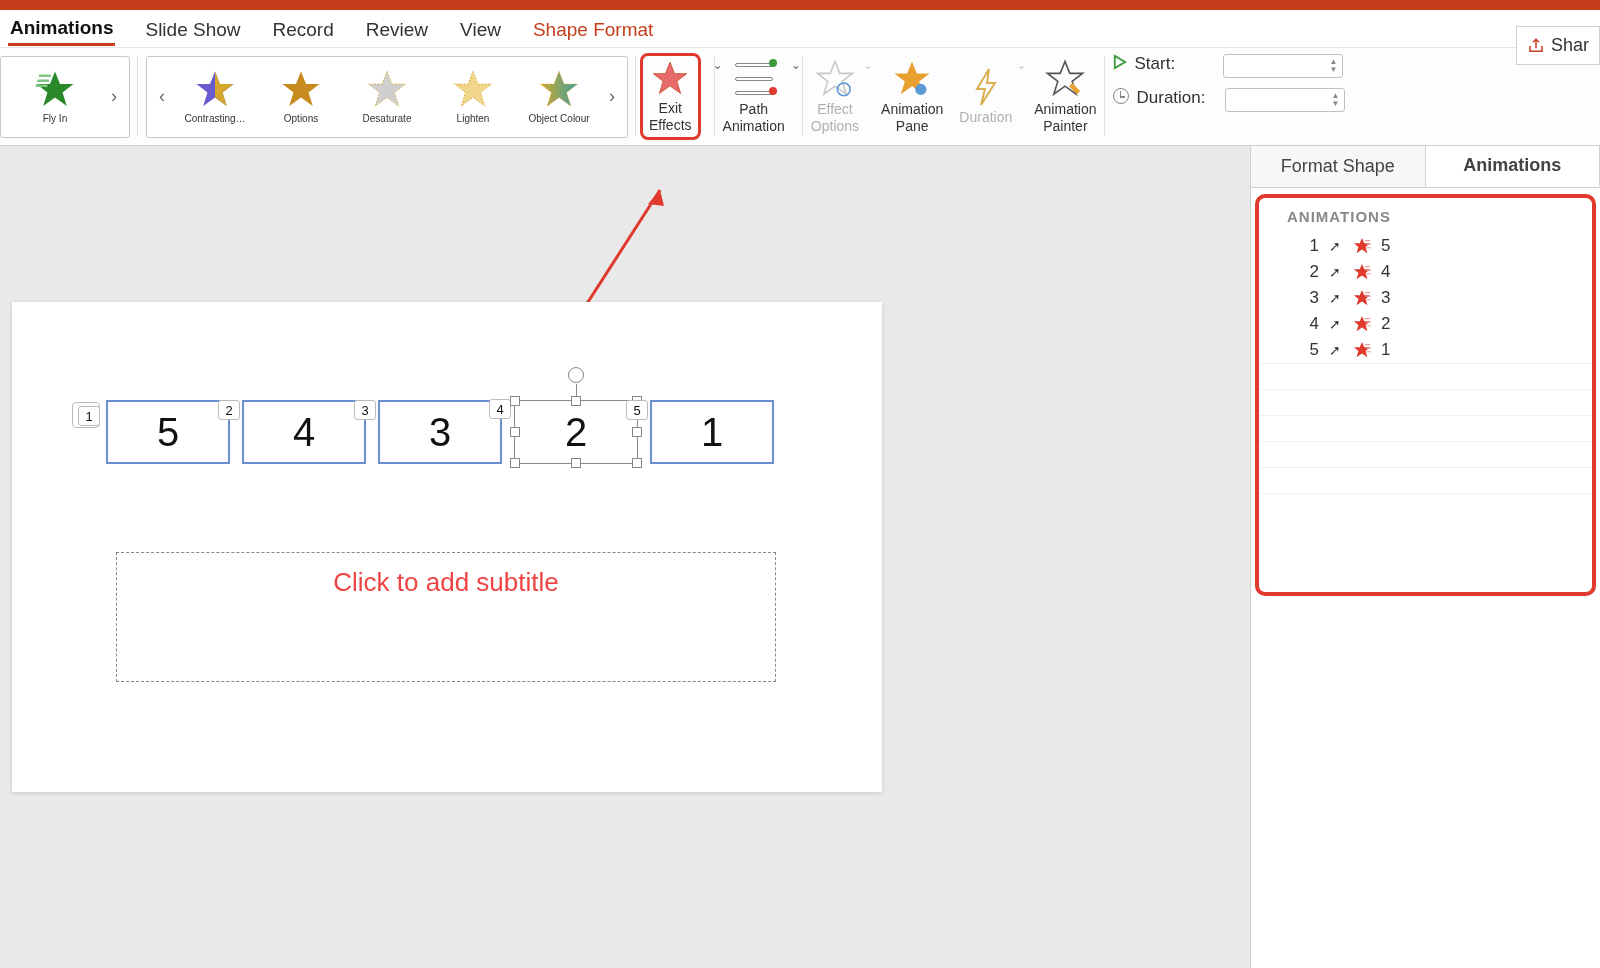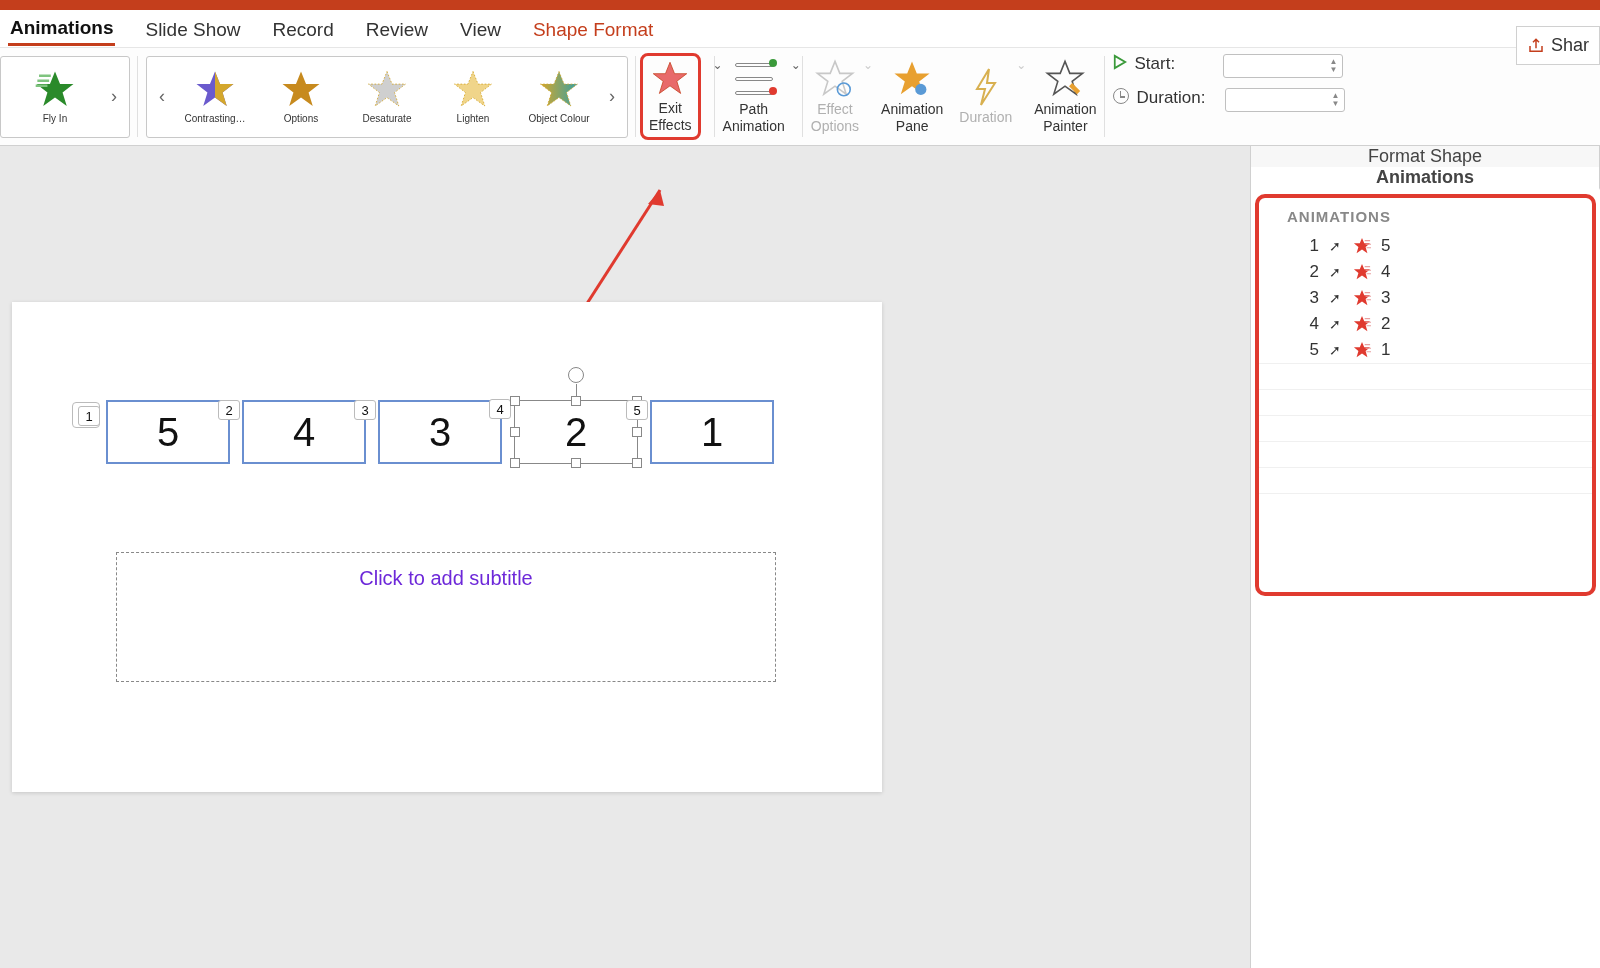--- a/index.html
+++ b/index.html
@@ -51,24 +51,24 @@
 
   .slide { position: absolute; left: 12px; top: 156px; width: 870px; height: 490px; background: #fff; box-shadow: 0 1px 4px rgba(0,0,0,0.15); }
   .slide-badge { position: absolute; left: -46px; top: 100px; width: 28px; height: 26px; border: 1px solid #bbb; border-radius: 4px; background: #fff; display:flex; align-items:center; justify-content:center; font-size:15px; }
   .shape-box { position: absolute; border: 2px solid #6a8fd0; width: 124px; height: 64px; display:flex; align-items:center; justify-content:center; font-size: 40px; font-weight: 400; color: #111; }
   .shape-box.selected { border: 1.5px solid #888; }
   .shape-box .tag { position: absolute; top: -14px; right: -14px; width: 22px; height: 20px; border: 1px solid #bbb; border-radius: 3px; background: #fff; font-size: 13px; display:flex; align-items:center; justify-content:center; }
   .handle { position: absolute; width: 10px; height: 10px; background: #fff; border: 1px solid #888; }
   .rot { position: absolute; width: 16px; height: 16px; border: 1.5px solid #888; border-radius: 50%; left: 50%; top: -34px; transform: translateX(-50%); background: #fff; }
   .rot::after { content:""; position:absolute; left:50%; top:16px; width:1px; height:12px; background:#888; }
 
-  .subtitle { position: absolute; left: 104px; top: 250px; width: 660px; height: 130px; border: 1px dashed #888; display:flex; align-items:flex-start; justify-content:center; padding-top: 14px; font-size: 20px; color: #6d28d9; }
+  .subtitle { position: absolute; left: 104px; top: 250px; width: 660px; height: 130px; border: 1px dashed #888; display:flex; align-items:flex-start; justify-content:center; padding-top: 14px; font-size: 26px; color: #ef4444; }
 
   .side-panel { position: absolute; right: 0; top: 0; width: 350px; bottom: 0; background: #fff; border-left: 1px solid #d0d0d0; }
-  .sp-tabs { display:flex; height: 42px; border-bottom: 1px solid #d0d0d0; flex-direction: column; }
+  .sp-tabs { display:flex; height: 42px; border-bottom: 1px solid #d0d0d0; }
   .sp-tab { flex: 1; display:flex; align-items:center; justify-content:center; font-size: 18px; color: #444; border-right: 1px solid #d0d0d0; background:#f7f7f7; }
   .sp-tab.active { font-weight:700; background:#fff; border-bottom: 2px solid #fff; }
 
   .anim-panel { border: 4px solid #e03a2f; border-radius: 10px; margin: 6px 4px; height: 402px; overflow: hidden; }
   .ap-head { display:flex; align-items:center; height: 50px; padding: 0 10px; border-bottom: 1px solid #e0e0e0; gap: 8px; }
   .ap-head .title { font-size: 18px; font-weight: 600; color: #222; flex: 1; }
   .ap-head .ctrl { color: #bbb; font-size: 20px; padding: 0 4px; }
   .ap-head .ctrl.red { color: #e03a2f; }
   .ap-sub { font-size: 15px; font-weight: 700; color: #888; letter-spacing: 1px; padding: 10px 28px 8px; }
   .ap-row { display:flex; align-items:center; height: 26px; padding: 0 28px 0 46px; gap: 10px; font-size: 17px; color: #333; }

